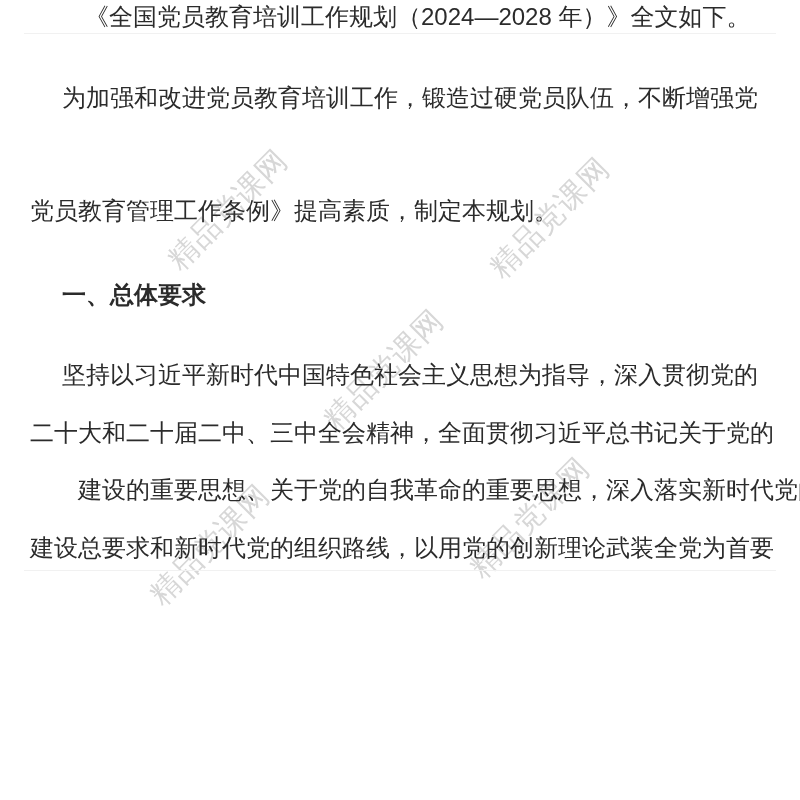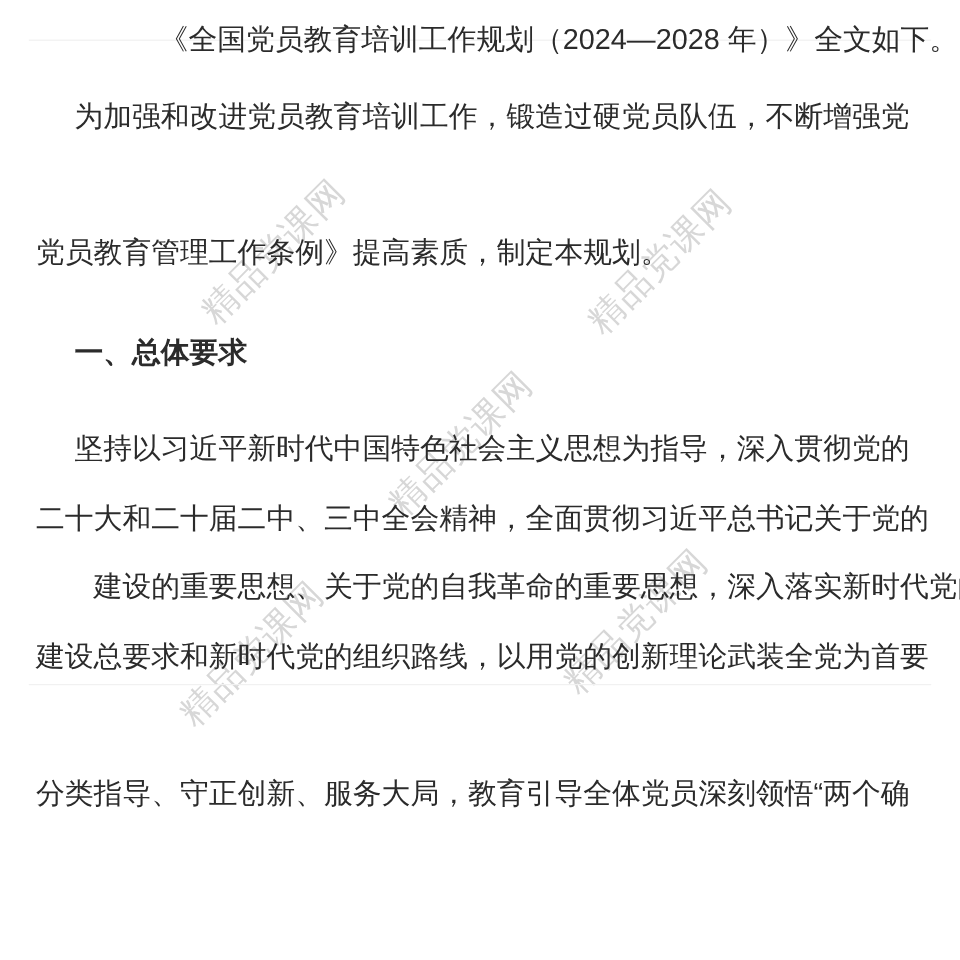--- a/index.html
+++ b/index.html
@@ -52,21 +52,21 @@
     font-size: 24px;
     line-height: 24px;
     white-space: nowrap;
     z-index: 3;
   }
   .flush  { left: 30px; }
   .indent { left: 62px; }
   .tail   { left: 85px; }
   .bold   { font-weight: bold; text-align: center; }
 
-  .l1  { top: 22px; margin-left: 48px;   }
+  .l1  { top: 5px;   }
   .l2  { top: 86px;  }
   .l3  { top: 142px; }
   .l4  { top: 199px; }
   .h1  { top: 283px; }
   .l5  { top: 363px; }
   .l6  { top: 421px; }
   .l7  { top: 478px; margin-left: 48px; }
   .l8  { top: 536px; }
   .l9  { top: 593px; }
   .l10 { top: 650px; }
@@ -90,15 +90,14 @@
 
   <div class="line indent l2">为加强和改进党员教育培训工作，锻造过硬党员队伍，不断增强党</div>
   <div class="line flush l4">党员教育管理工作条例》提高素质，制定本规划。</div>
 
   <div class="line indent bold h1">一、总体要求</div>
 
   <div class="line flush l6">二十大和二十届二中、三中全会精神，全面贯彻习近平总书记关于党的</div>
   <div class="line indent l5">坚持以习近平新时代中国特色社会主义思想为指导，深入贯彻党的</div>
   <div class="line flush l7">建设的重要思想、关于党的自我革命的重要思想，深入落实新时代党的</div>
   <div class="line flush l8">建设总要求和新时代党的组织路线，以用党的创新理论武装全党为首要</div>
-  <div class="line flush l10">分类指导、守正创新、服务大局，教育引导全体党员深刻领悟“两个确</div>
 
 </div>
 
 </body></html>

